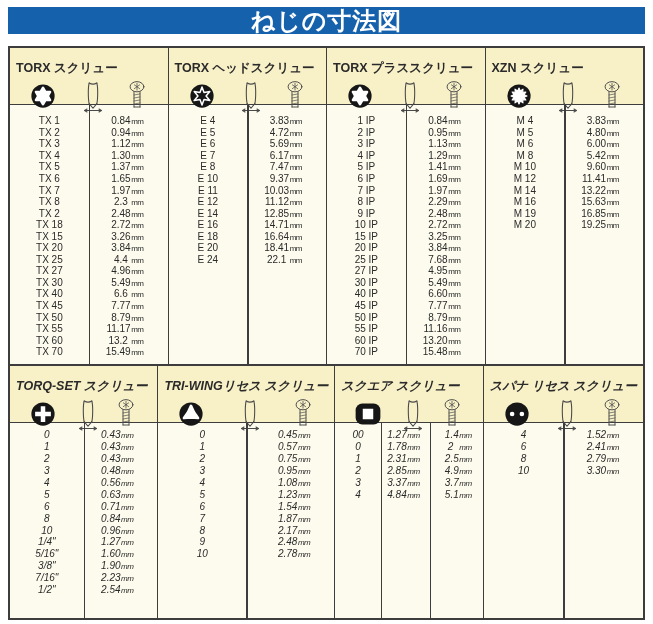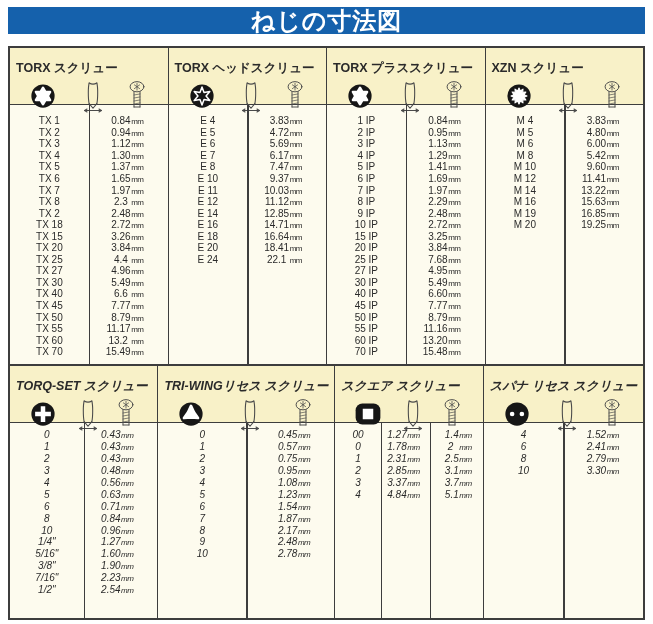--- a/index.html
+++ b/index.html
@@ -671,21 +671,21 @@
             <span class="cell val v2"><span class="num">2  </span><span class="unit">mm</span></span>
           </div>
           <div class="row">
             <span class="cell size">1</span>
             <span class="cell val v1"><span class="num">2.31</span><span class="unit">mm</span></span>
             <span class="cell val v2"><span class="num">2.5</span><span class="unit">mm</span></span>
           </div>
           <div class="row">
             <span class="cell size">2</span>
             <span class="cell val v1"><span class="num">2.85</span><span class="unit">mm</span></span>
-            <span class="cell val v2"><span class="num">3.1</span><span class="unit">mm</span></span>
+            <span class="cell val v2"><span class="num">4.9</span><span class="unit">mm</span></span>
           </div>
           <div class="row">
             <span class="cell size">3</span>
             <span class="cell val v1"><span class="num">3.37</span><span class="unit">mm</span></span>
             <span class="cell val v2"><span class="num">3.7</span><span class="unit">mm</span></span>
           </div>
           <div class="row">
             <span class="cell size">4</span>
             <span class="cell val v1"><span class="num">4.84</span><span class="unit">mm</span></span>
             <span class="cell val v2"><span class="num">5.1</span><span class="unit">mm</span></span>

